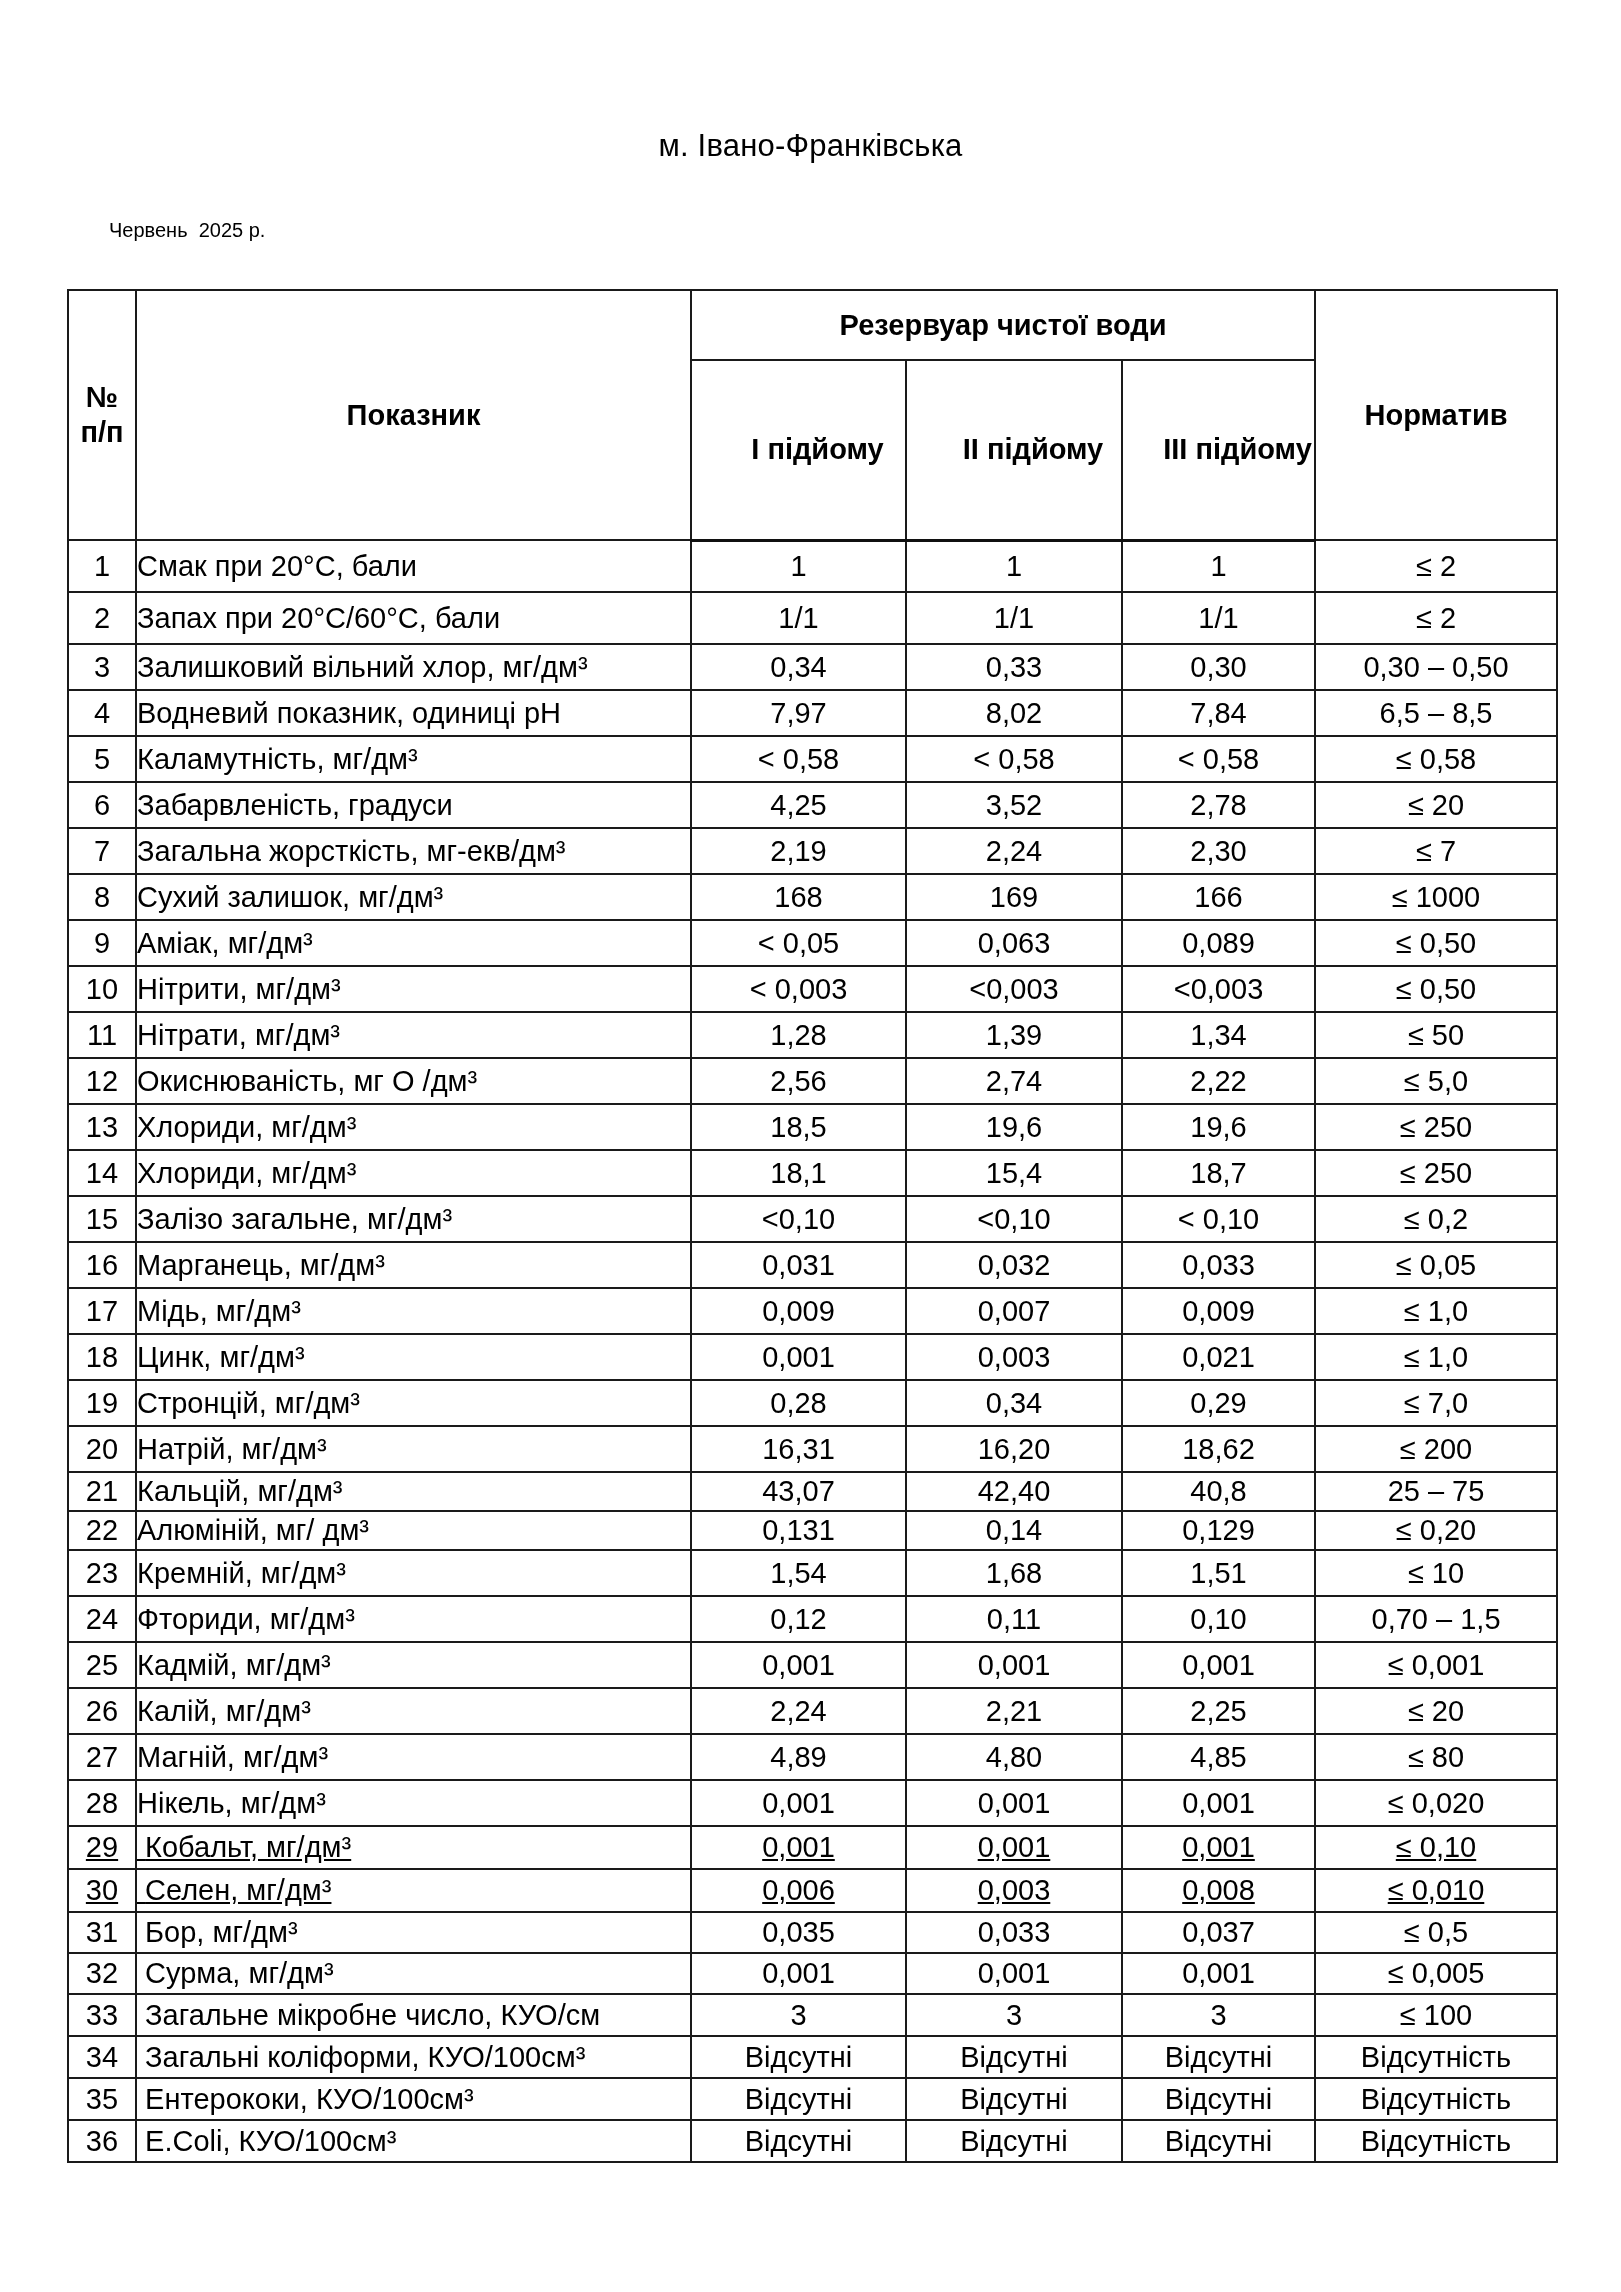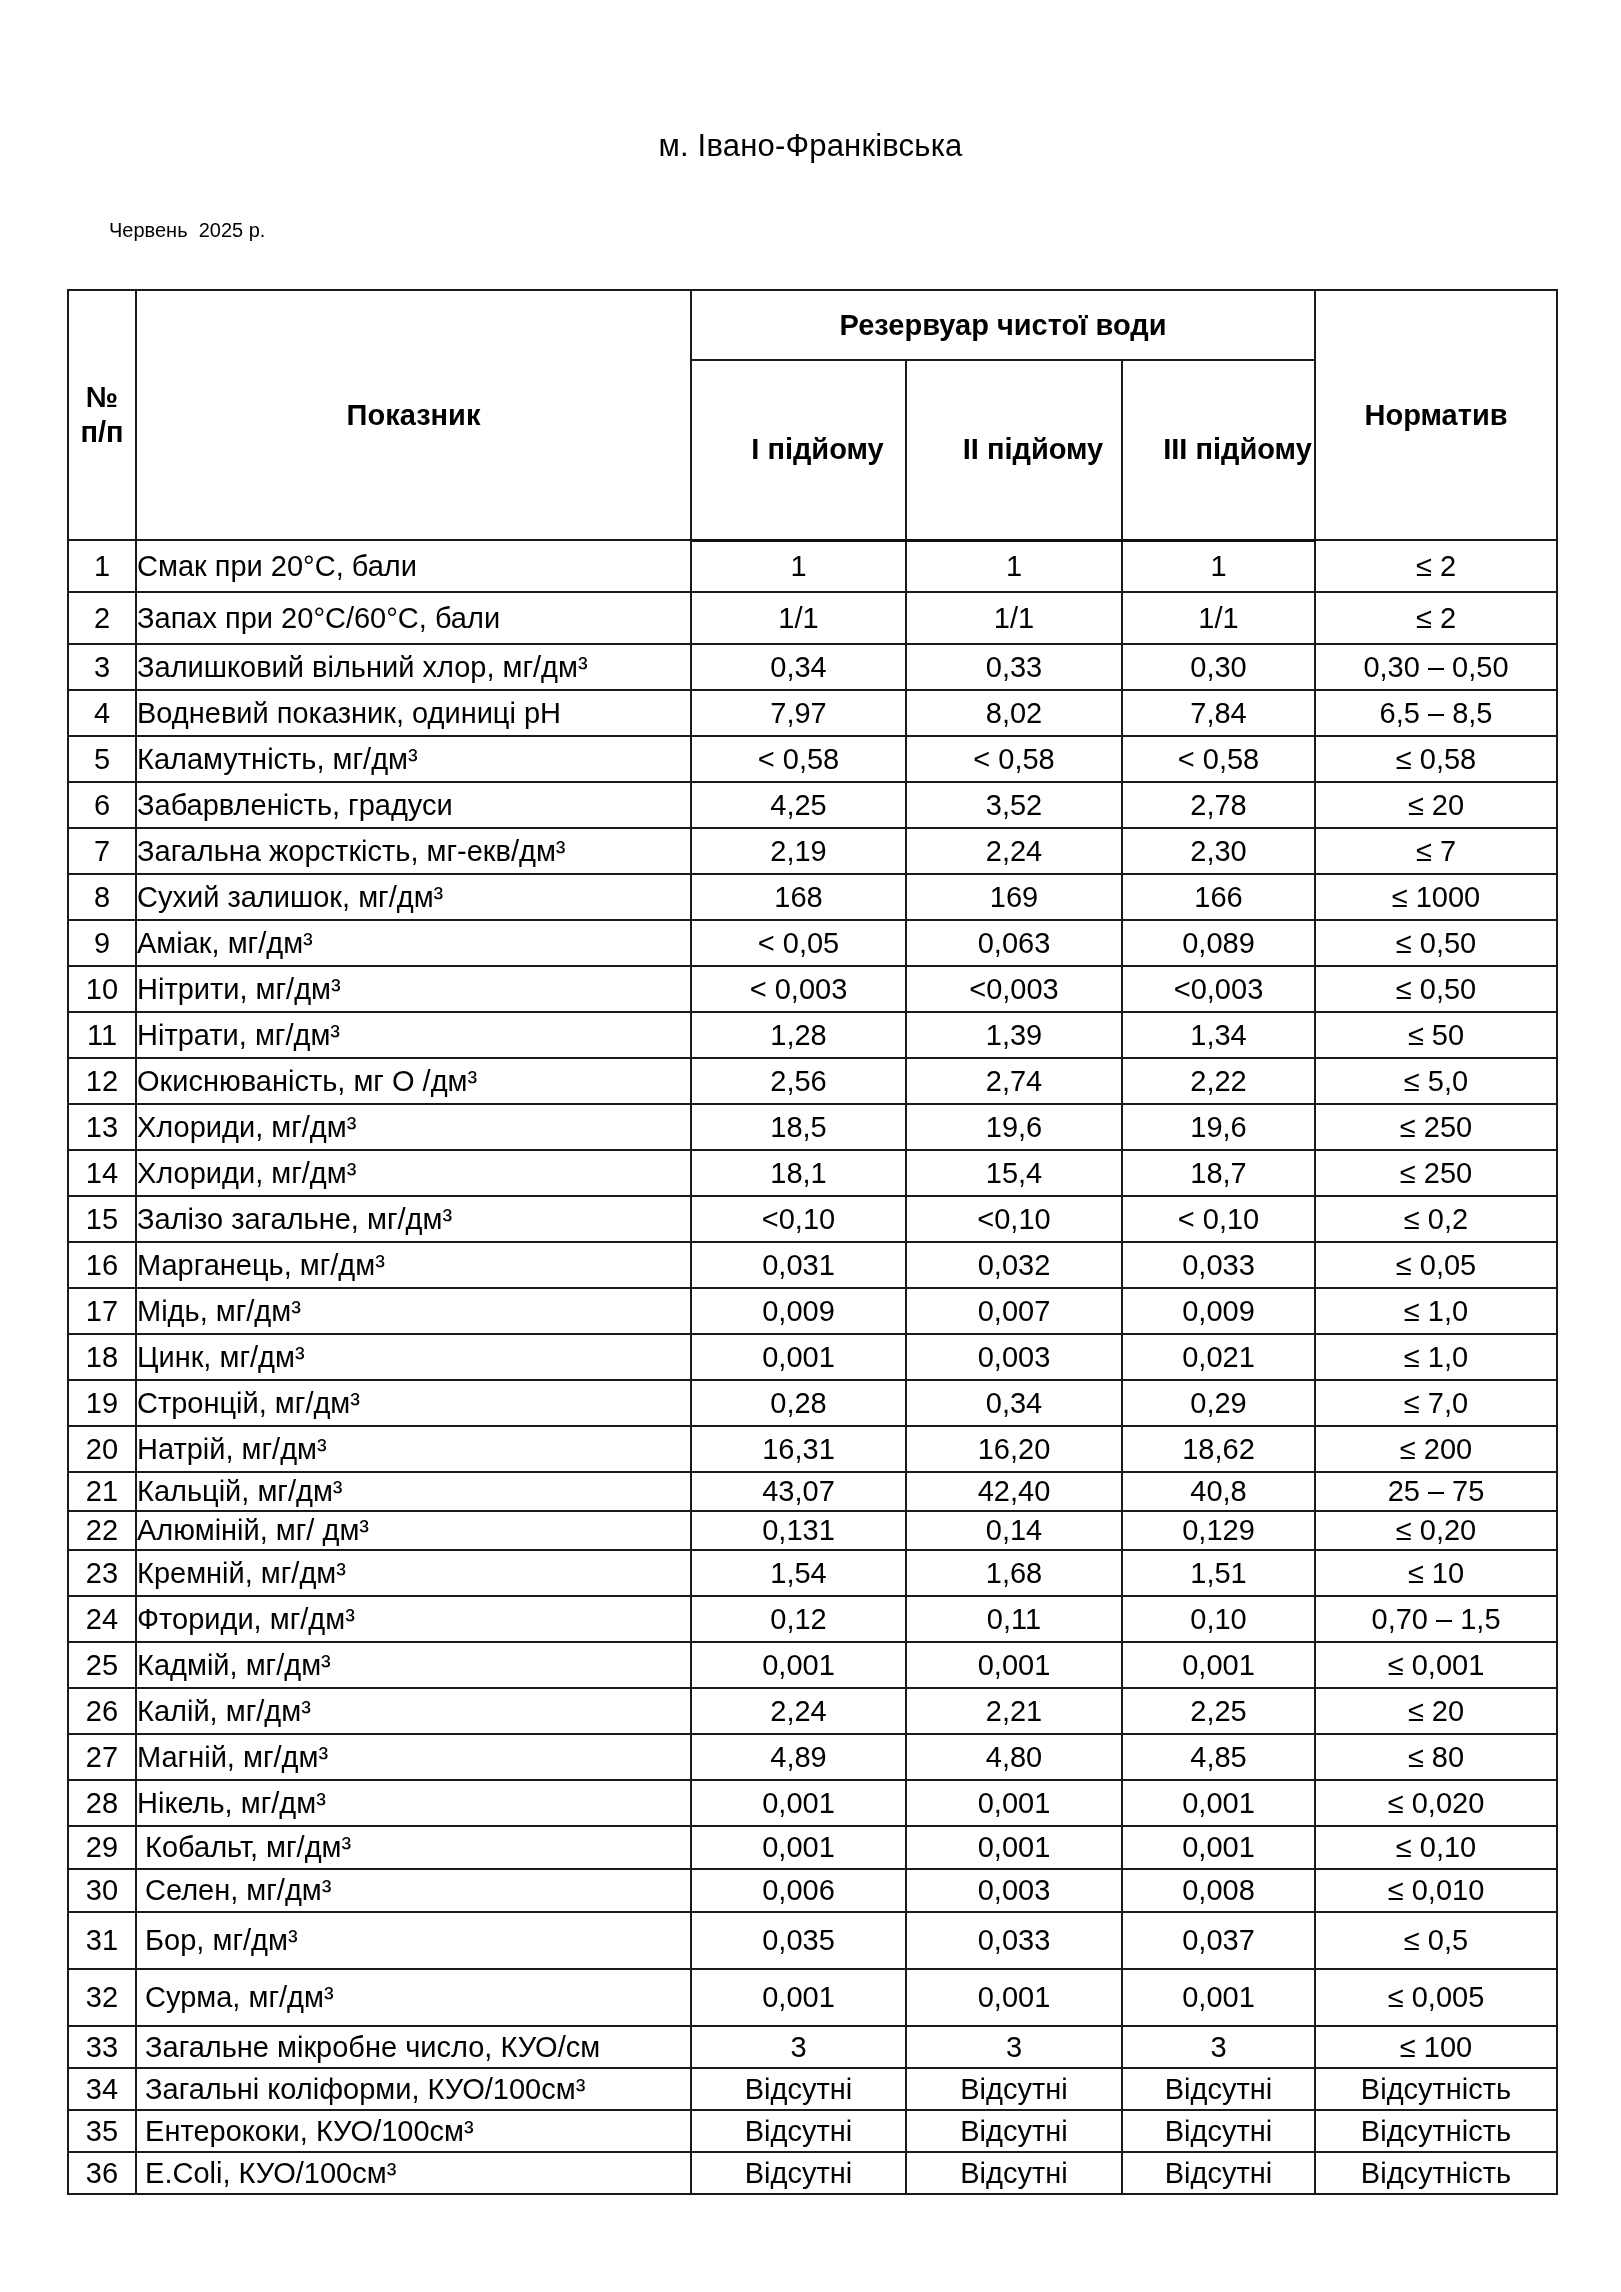--- a/index.html
+++ b/index.html
@@ -50,22 +50,22 @@
   thead th { font-weight: 700; text-align: center; border-radius: 27px; }
   thead tr.group-row { height: 70px; }
   thead tr.rise-row { height: 180px; }
   thead tr.rise-row th { border-bottom: 3.9px solid #101010; padding-left: 38px; }
   th.h-num, th.h-ind, th.h-norm { border-bottom: 3.9px solid #101010; }
   th.h-num { line-height: 35px; }
 
   tbody tr { height: 46px; }
   tbody tr:nth-child(1), tbody tr:nth-child(2) { height: 52px; }
   tbody tr:nth-child(21), tbody tr:nth-child(22) { height: 39px; margin-left: 39px; }
-  tbody tr:nth-child(29), tbody tr:nth-child(30) { height: 43px; }
-  tbody tr:nth-child(31), tbody tr:nth-child(32) { height: 57px; }
+  tbody tr:nth-child(29), tbody tr:nth-child(30) { height: 43px; text-decoration: underline; }
+  tbody tr:nth-child(31), tbody tr:nth-child(32) { height: 41px; }
   tbody tr:nth-child(33), tbody tr:nth-child(34),
   tbody tr:nth-child(35), tbody tr:nth-child(36) { height: 42px; }
 
   td.c-num  { text-align: center; }
   td.c-ind  { text-align: left; padding-left: 7.8px; white-space: pre-wrap; }
   td.c-val  { text-align: center; }
   td.c-norm { text-align: center; }
 </style>
 </head>
 <body>

